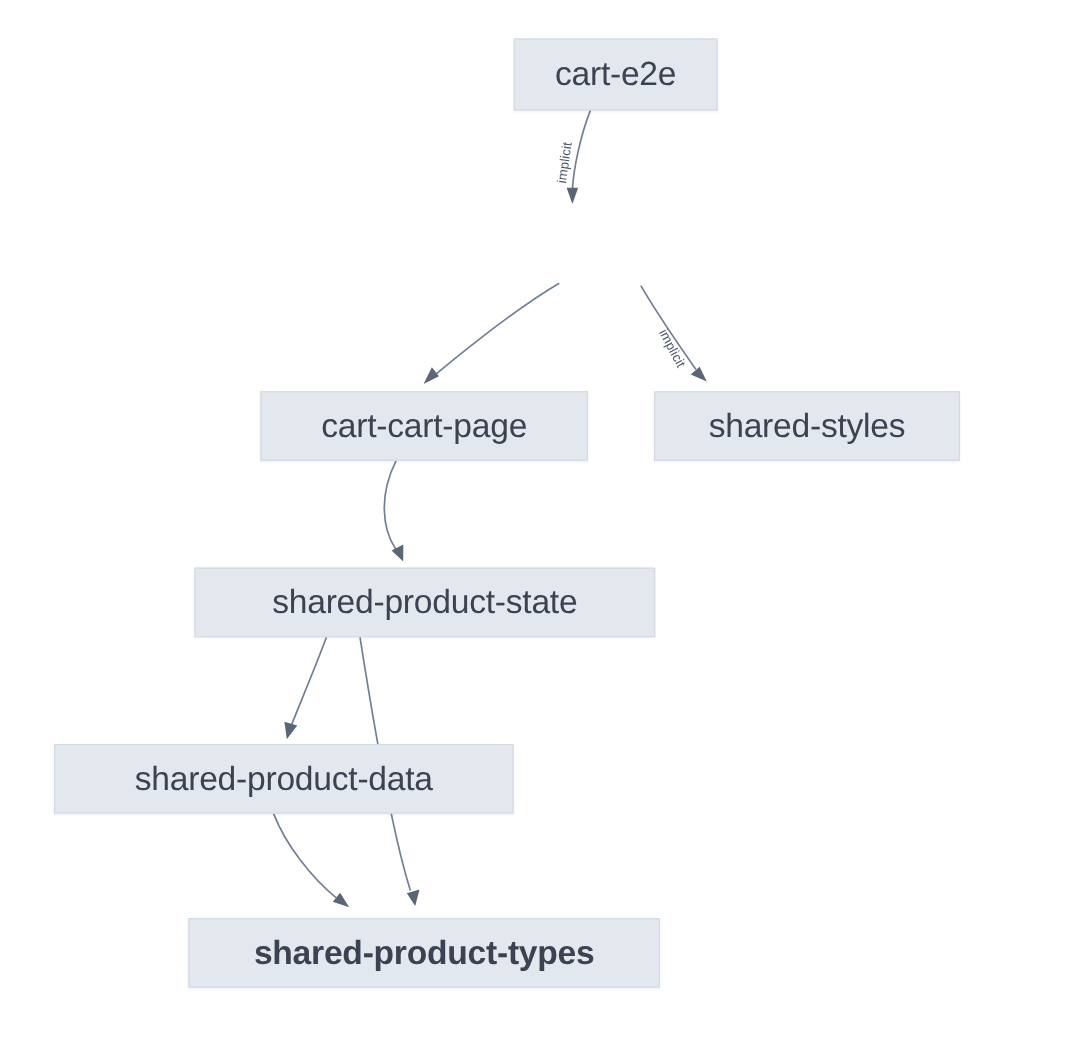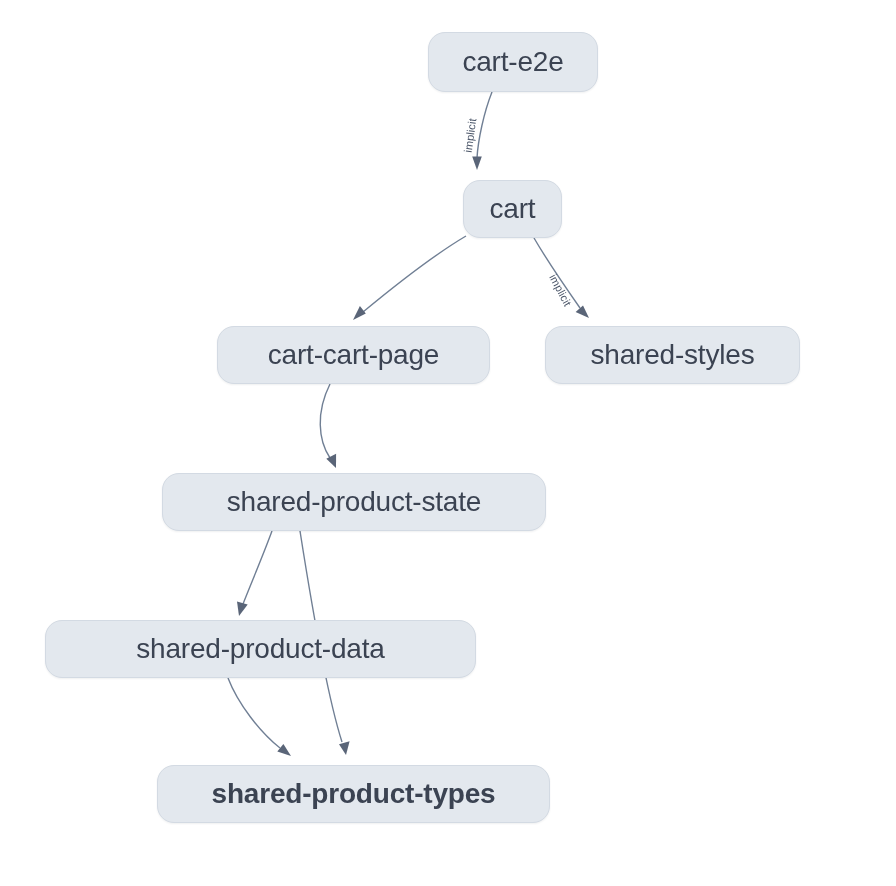--- a/index.html
+++ b/index.html
@@ -42,21 +42,21 @@
     font-size: 11px;
     fill: #4a5568;
     letter-spacing: 0.1px;
   }
   .node {
     position: absolute;
     z-index: 2;
     box-sizing: border-box;
     background: #e3e8ee;
     border: 1px solid #d3dae3;
-    border-radius: 17px;
+    border-radius: 0;
     display: flex;
     align-items: center;
     justify-content: center;
     box-shadow: 0 1px 2px rgba(30, 41, 59, 0.07);
   }
   .node-label {
     font-family: "Liberation Sans", sans-serif;
     color: #3b4352;
     font-size: 28px;
     line-height: 1;
@@ -108,37 +108,34 @@
     </g>
 
     <text class="edge-label" x="474" y="136" text-anchor="middle" transform="rotate(-82 474 136)">implicit</text>
     <text class="edge-label" x="557" y="292" text-anchor="middle" transform="rotate(62 557 292)">implicit</text>
   </svg>
 
   <div class="node small" style="left:428px; top:32px; width:170px; height:60px;">
     <span class="node-label">cart-e2e</span>
   </div>
 
-  <div class="node small" style="left:463px; top:180px; width:99px; height:58px;">
-    <span class="node-label">cart</span>
-  </div>
 
   <div class="node" style="left:545px; top:326px; width:255px; height:58px;">
     <span class="node-label">shared-styles</span>
   </div>
 
   <div class="node" style="left:217px; top:326px; width:273px; height:58px;">
     <span class="node-label">cart-cart-page</span>
   </div>
 
   <div class="node" style="left:162px; top:473px; width:384px; height:58px;justify-content:center;">
     <span class="node-label">shared-product-state</span>
   </div>
 
-  <div class="node" style="left:45px; top:620px; width:431px; height:58px;">
+  <div class="node" style="left:45px; top:620px; width:383px; height:58px;">
     <span class="node-label">shared-product-data</span>
   </div>
 
   <div class="node" style="left:157px; top:765px; width:393px; height:58px;font-weight:bold;">
     <span class="node-label">shared-product-types</span>
   </div>
 
 </div>
 
 </body></html>

